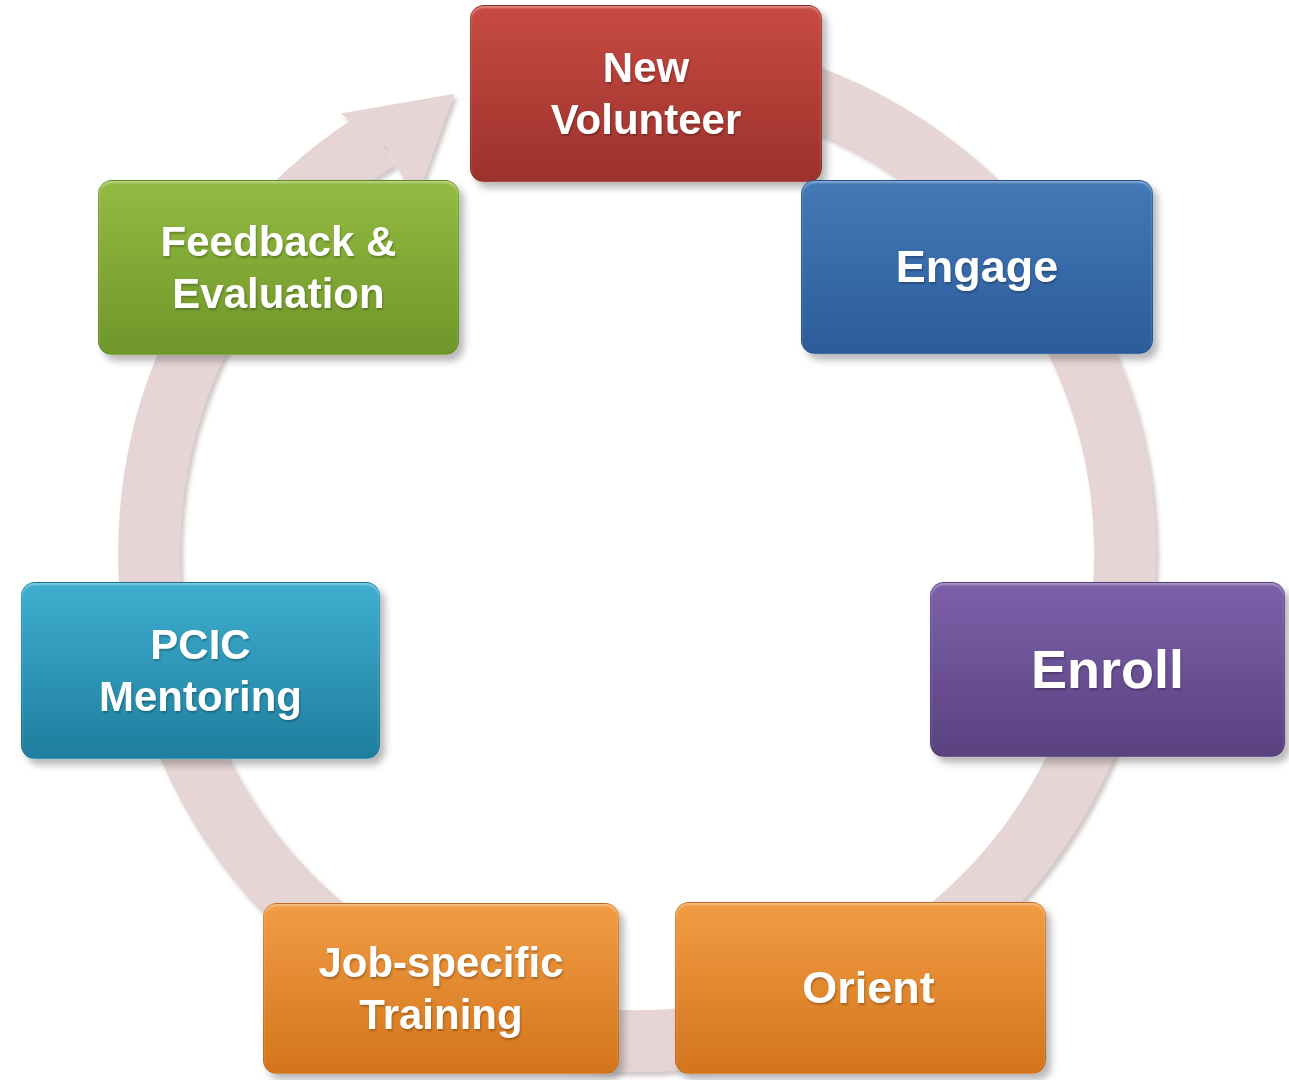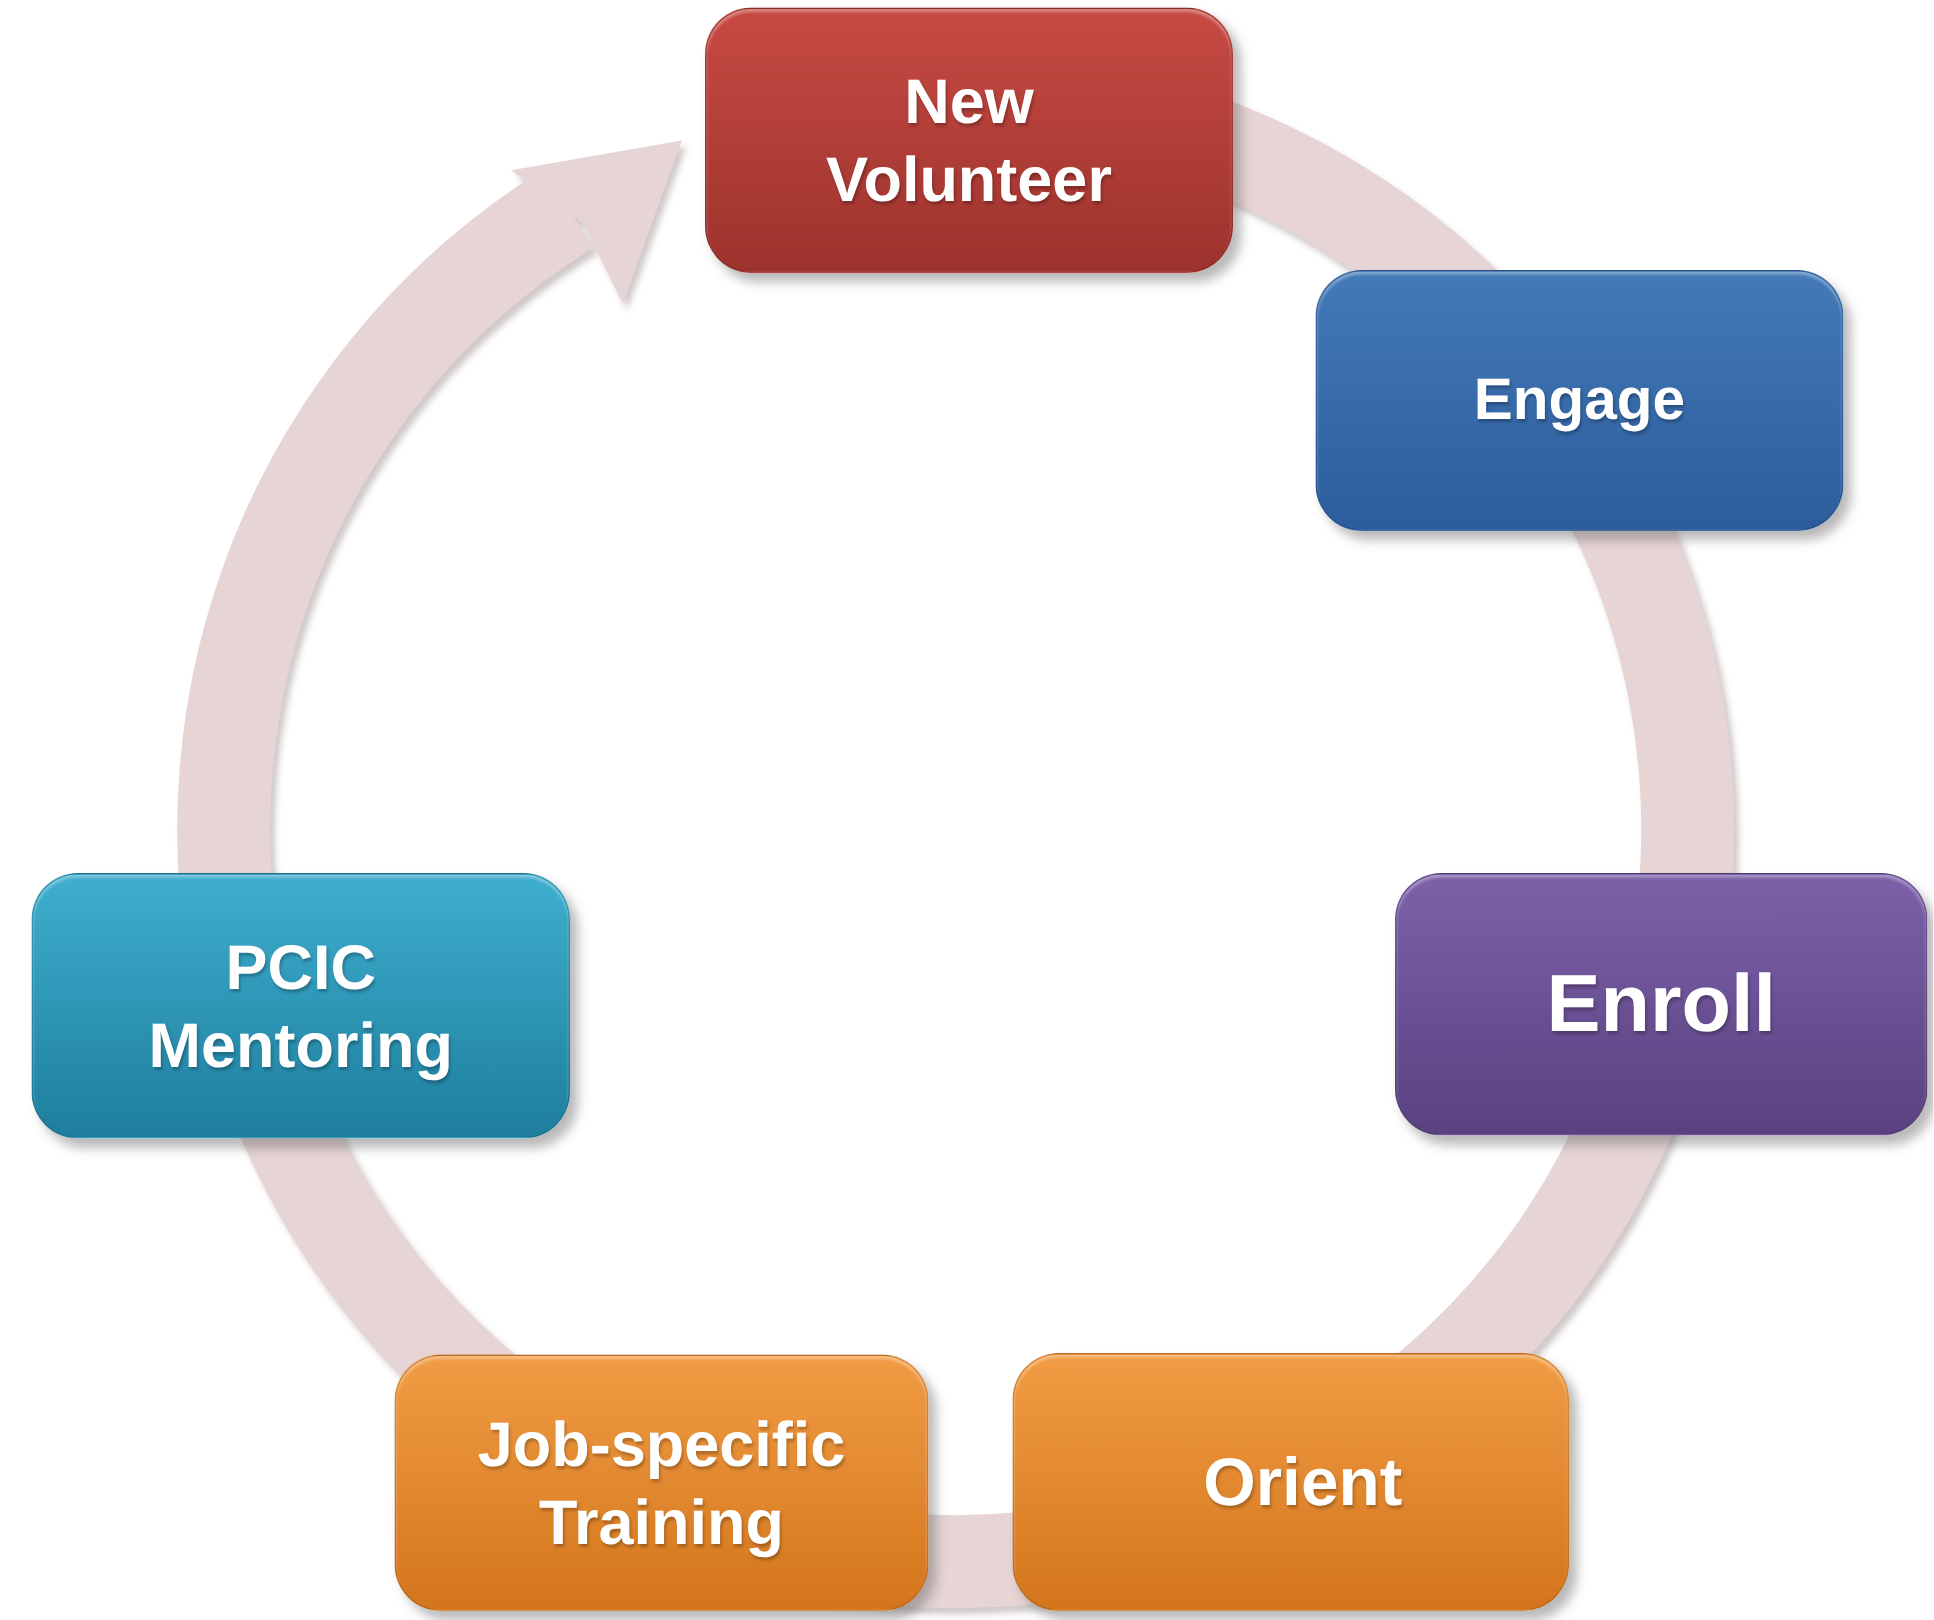--- a/index.html
+++ b/index.html
@@ -18,39 +18,39 @@
   .ring-svg {
     position: absolute;
     left: 0;
     top: 0;
     z-index: 1;
     filter: drop-shadow(3px 4px 2px rgba(130,110,110,0.38));
   }
   .node {
     position: absolute;
     z-index: 2;
-    border-radius: 31px;
+    border-radius: 14px;
     display: flex;
     align-items: center;
     justify-content: center;
     text-align: center;
     color: #ffffff;
     font-weight: 700;
     font-size: 42px;
     line-height: 1.22;
     white-space: pre-line;
     letter-spacing: 0px;
     background: linear-gradient(180deg, var(--c1) 0%, var(--c2) 100%);
     box-shadow: 5px 6px 7px rgba(100,100,100,0.45),
                 inset 0 2px 2px rgba(255,255,255,0.35);
     border: 1px solid rgba(0,0,0,0.10);
     text-shadow: 1px 2px 2px rgba(0,0,0,0.25);
   }
   .n0 { left: 470px; top: 5px;   width: 350px; height: 175px; }
-  .n1 { left: 877px; top: 180px; width: 350px; height: 172px; font-size: 39px; }
+  .n1 { left: 801px; top: 180px; width: 350px; height: 172px; font-size: 45px; }
   .n2 { left: 930px; top: 582px; width: 353px; height: 173px; font-size: 54px; }
   .n3 { left: 675px; top: 902px; width: 353px; height: 170px; font-size: 45px; padding-left: 16px; }
   .n4 { left: 263px; top: 903px; width: 354px; height: 169px; }
   .n5 { left: 21px;   top: 582px; width: 357px; height: 175px; }
   .n6 { left: 98px;  top: 180px; width: 359px; height: 173px; }
 </style>
 </head>
 <body>
 
 <div class="stage">
@@ -80,14 +80,18 @@
   <div class="node n4" style="--c1: #F19C44; --c2: #D3751C;">
     <span>Job-specific
 Training</span>
   </div>
 
   <div class="node n5" style="--c1: #3FAECE; --c2: #1E7E9E;">
     <span>PCIC
 Mentoring</span>
   </div>
 
+  <div class="node n6" style="--c1: #93BB42; --c2: #6F9629;">
+    <span>Feedback &amp;
+Evaluation</span>
+  </div>
 
 </div>
 
 </body></html>

